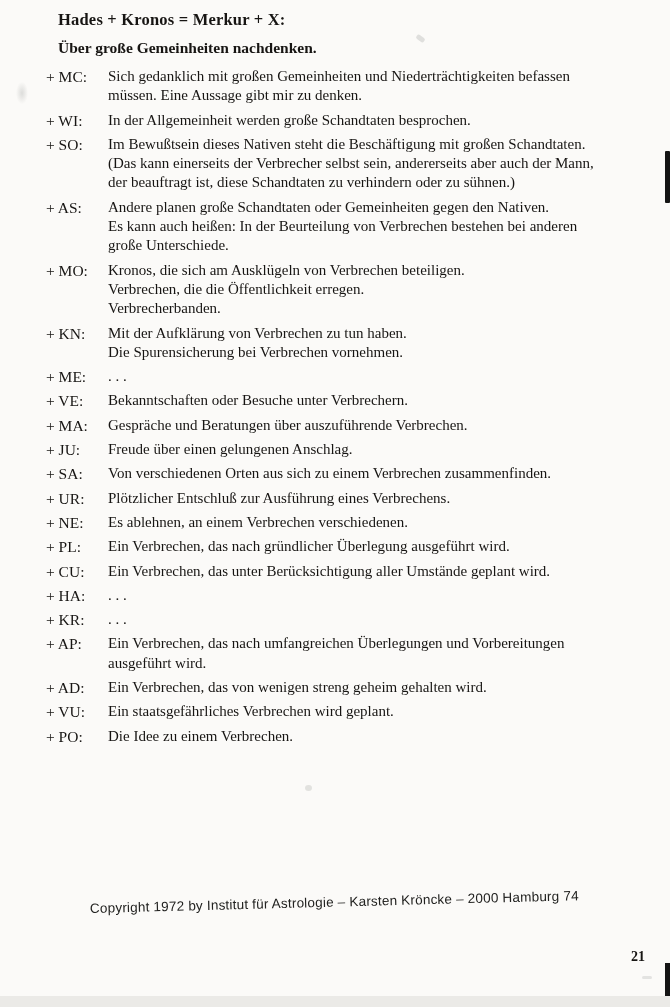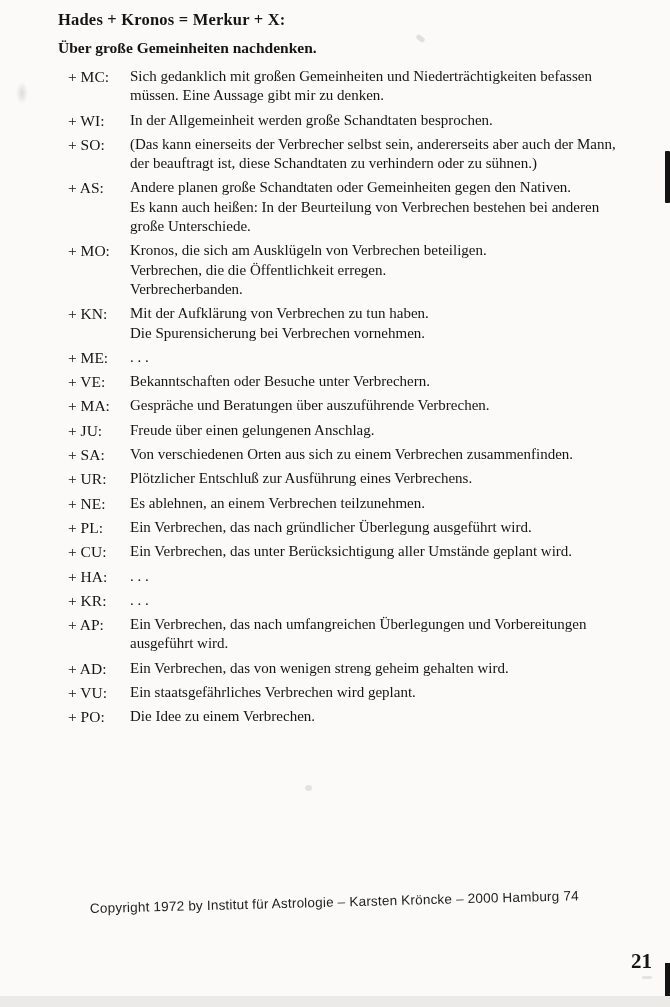--- a/index.html
+++ b/index.html
@@ -28,21 +28,21 @@
   .intro {
     position: absolute;
     left: 58px; top: 39px;
     font-size: 15.5px;
     white-space: nowrap;
     font-weight: bold;
   }
 
   .entries {
     position: absolute;
-    left: 68px; top: 67px;
+    left: 46px; top: 67px;
     width: 596px;
   }
   .entry { display: flex; margin-bottom: 5px; }
   .entry .label {
     flex: 0 0 62px;
     width: 62px;
     font-size: 15.5px;
     line-height: 19.3px;
     white-space: nowrap;
   }
@@ -57,21 +57,21 @@
     letter-spacing: 0.2px;
     color: #222220;
     white-space: nowrap;
     transform: rotate(-1.5deg);
     transform-origin: left center;
   }
 
   .page-number {
     position: absolute;
     left: 631px; top: 949px;
-    font-size: 21px;
+    font-size: 14px;
     font-weight: bold;
   }
 
   
   .edge-bar-1 {
     position: absolute;
     right: 0; top: 151px;
     width: 5px; height: 52px;
     background: #141414;
     border-radius: 1px;
@@ -139,20 +139,21 @@
       </div>
       <div class="entry">
         <div class="label">+ WI:</div>
         <div class="lines">
           <div class="line">In der Allgemeinheit werden große Schandtaten besprochen.</div>
         </div>
       </div>
       <div class="entry">
         <div class="label">+ SO:</div>
         <div class="lines">
+          <div class="line">Im Bewußtsein dieses Nativen steht die Beschäftigung mit großen Schandtaten.</div>
           <div class="line">(Das kann einerseits der Verbrecher selbst sein, andererseits aber auch der Mann,</div>
           <div class="line">der beauftragt ist, diese Schandtaten zu verhindern oder zu sühnen.)</div>
         </div>
       </div>
       <div class="entry">
         <div class="label">+ AS:</div>
         <div class="lines">
           <div class="line">Andere planen große Schandtaten oder Gemeinheiten gegen den Nativen.</div>
           <div class="line">Es kann auch heißen: In der Beurteilung von Verbrechen bestehen bei anderen</div>
           <div class="line">große Unterschiede.</div>
@@ -205,21 +206,21 @@
       </div>
       <div class="entry">
         <div class="label">+ UR:</div>
         <div class="lines">
           <div class="line">Plötzlicher Entschluß zur Ausführung eines Verbrechens.</div>
         </div>
       </div>
       <div class="entry">
         <div class="label">+ NE:</div>
         <div class="lines">
-          <div class="line">Es ablehnen, an einem Verbrechen teilzunehmen.</div>
+          <div class="line">Es ablehnen, an einem Verbrechen verschiedenen.</div>
         </div>
       </div>
       <div class="entry">
         <div class="label">+ PL:</div>
         <div class="lines">
           <div class="line">Ein Verbrechen, das nach gründlicher Überlegung ausgeführt wird.</div>
         </div>
       </div>
       <div class="entry">
         <div class="label">+ CU:</div>

